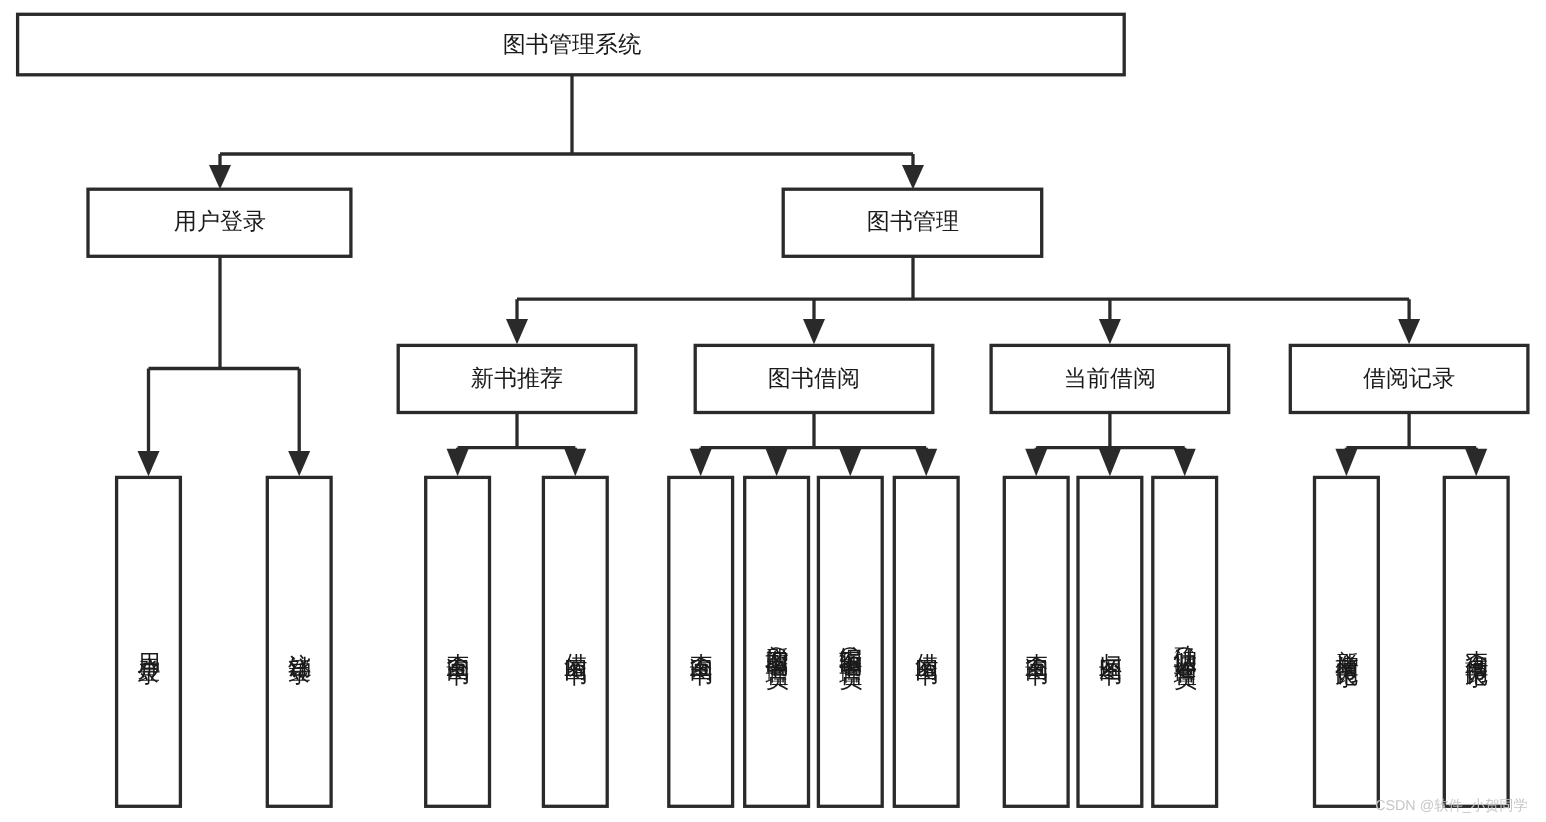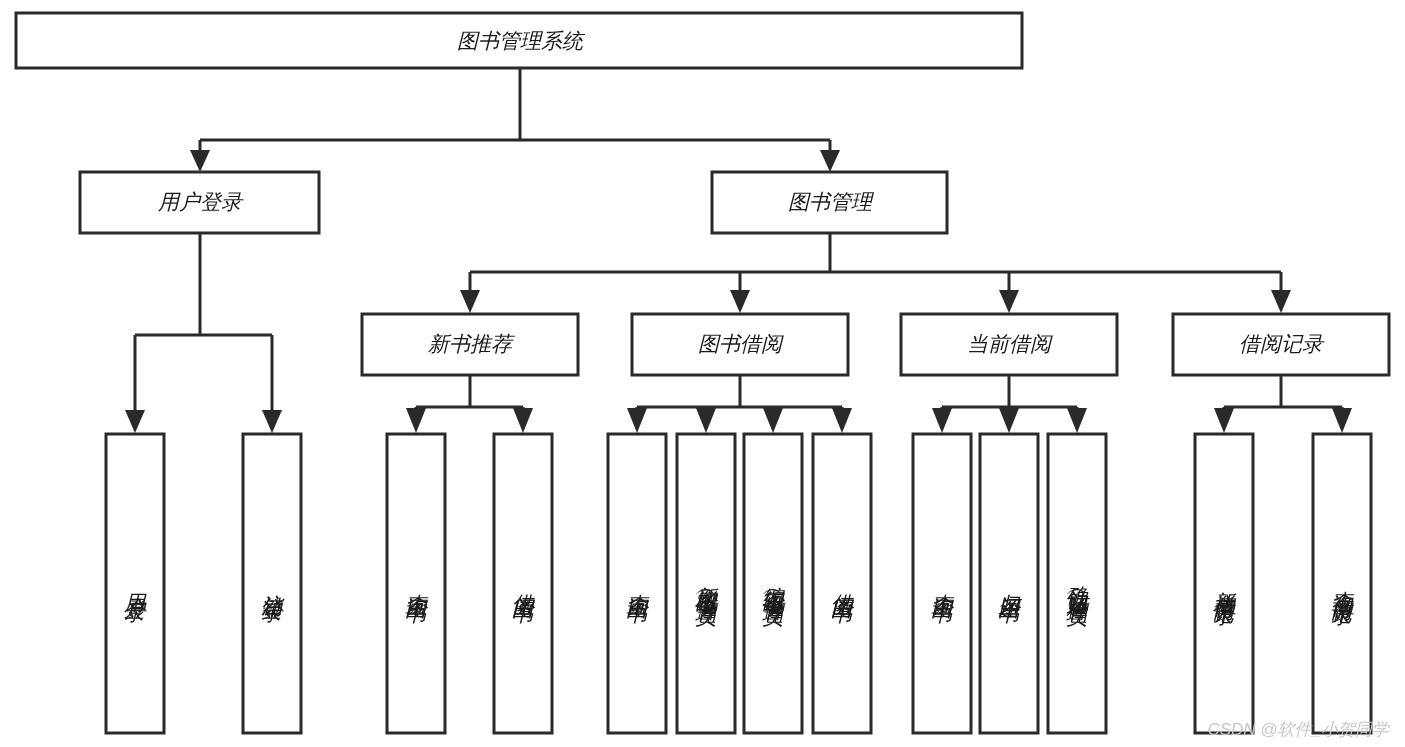--- a/index.html
+++ b/index.html
@@ -12,21 +12,20 @@
     height: 747px;
     font-family: "Liberation Sans", "DejaVu Sans", sans-serif;
     overflow: hidden;
     position: relative;
   }
   #diagram-root {
     position: relative;
     width: 1405px;
     height: 747px;
     background: #ffffff;
-    font-style: italic;
   }
   svg.diagram-svg {
     position: absolute;
     top: 0;
     left: 0;
     width: 1405px;
     height: 747px;
     display: block;
   }
   .node-rect {
@@ -58,21 +57,21 @@
     writing-mode: vertical-rl;
     text-orientation: upright;
     text-anchor: middle;
     letter-spacing: 3px;
   }
   .watermark-text {
     position: absolute;
     right: 16px;
     bottom: 6px;
     font-family: "Liberation Sans", "DejaVu Sans", sans-serif;
-    font-size: 17px;
+    font-size: 13px;
     color: #c7c7c7;
     white-space: nowrap;
     user-select: none;
     text-align: right;
   }
 </style>
 </head>
 <body>
 
 <div id="diagram-root">

